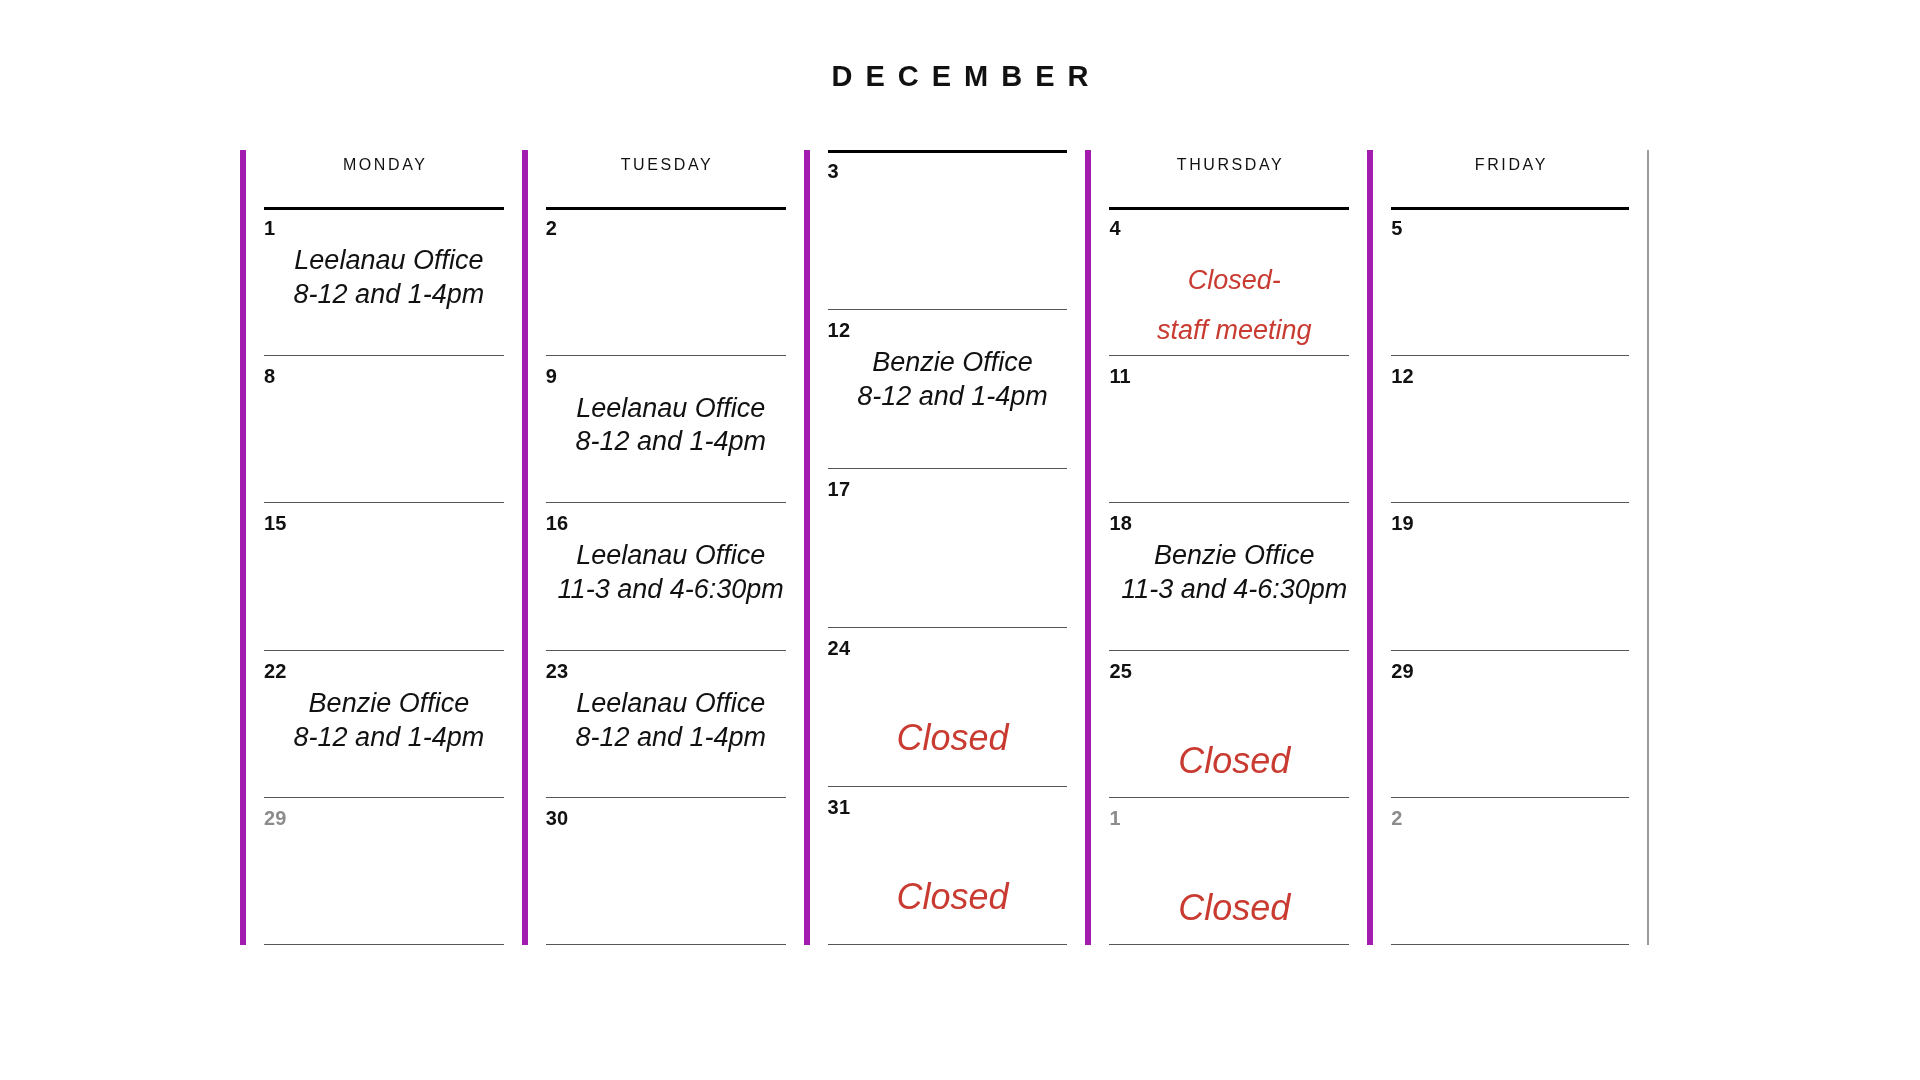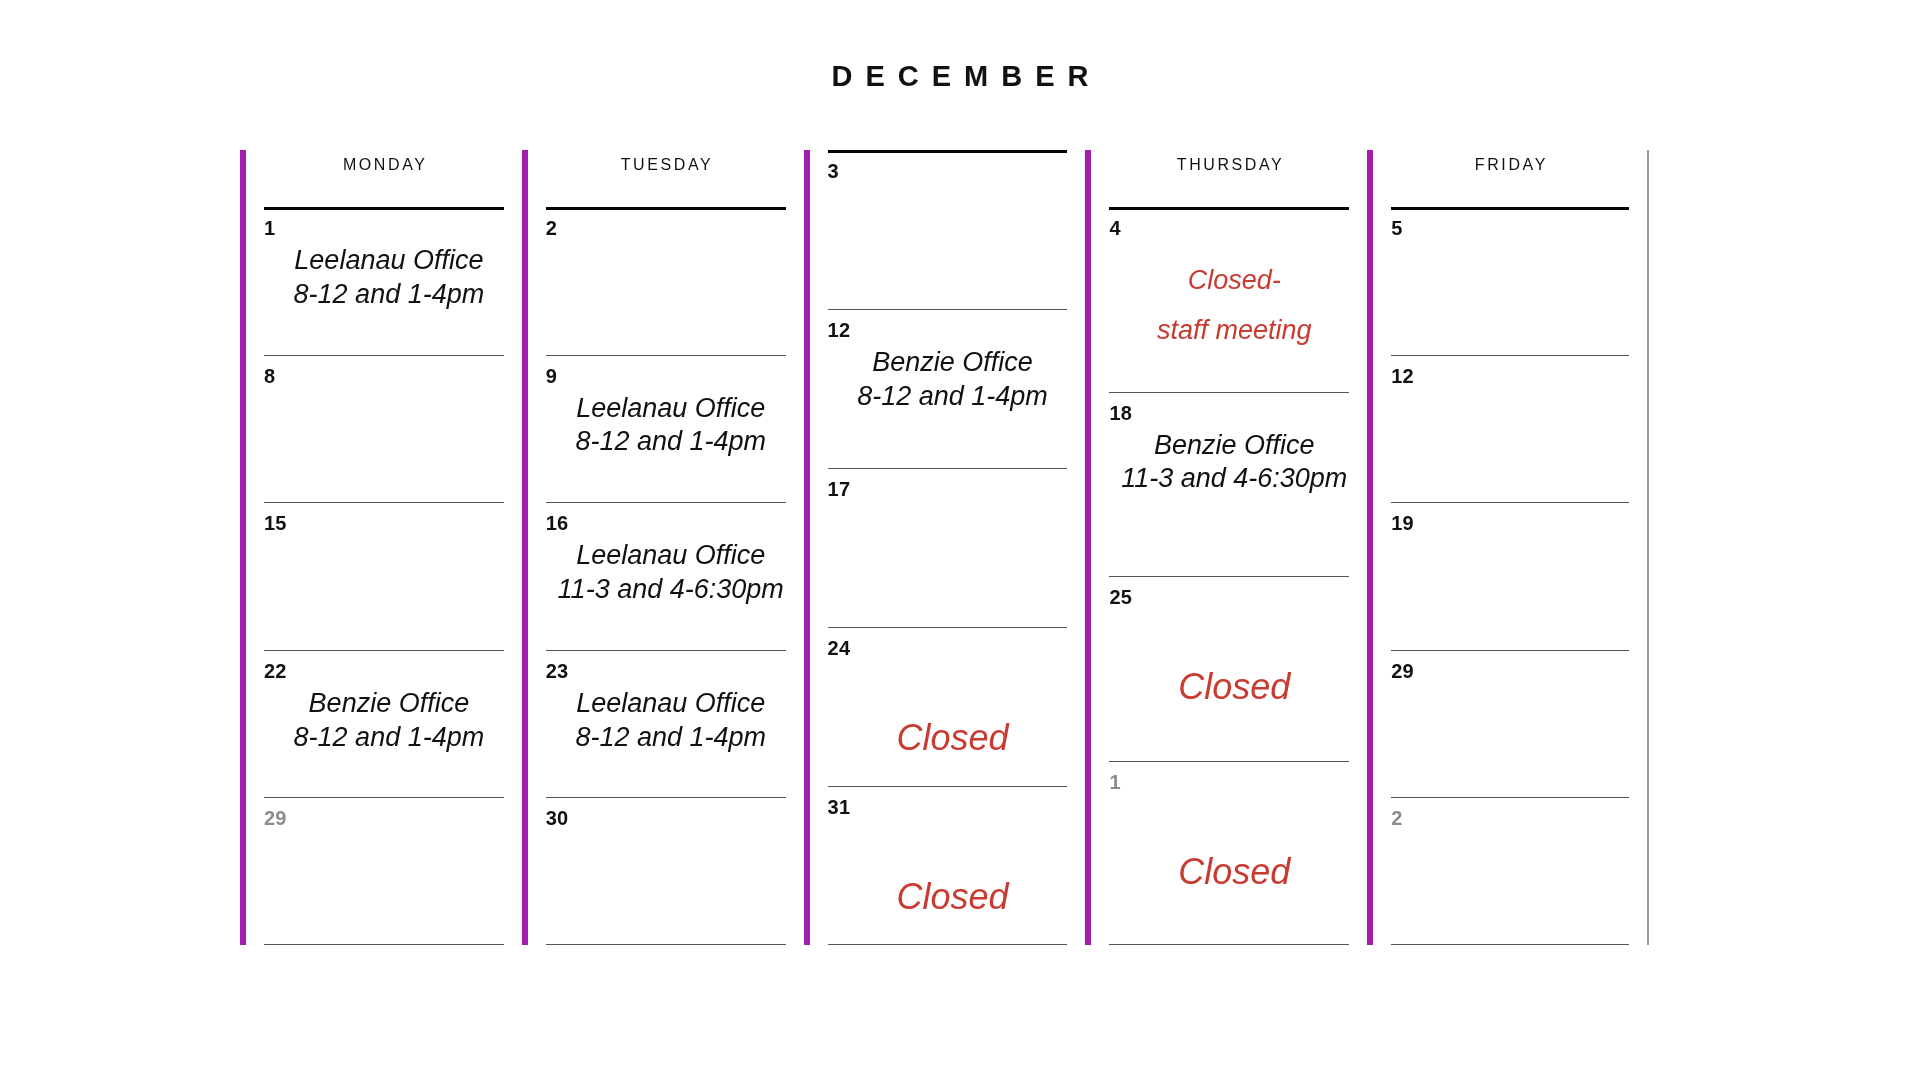--- a/index.html
+++ b/index.html
@@ -272,20 +272,24 @@
           <span class="dayhead-label">THURSDAY</span>
         </div>
         <div class="cell first">
           <div class="daynum">4</div>
           <div class="events meeting-block">
             <div class="event-line closed">Closed-</div>
             <div class="event-line closed">staff meeting</div>
           </div>
         </div>
         <div class="cell">
+          <div class="daynum">11</div>
+          <div class="events"></div>
+        </div>
+        <div class="cell">
           <div class="daynum">18</div>
           <div class="events">
             <div class="event-line">Benzie Office</div>
             <div class="event-line">11-3 and 4-6:30pm</div>
           </div>
         </div>
         <div class="cell">
           <div class="daynum">25</div>
           <div class="events closed-block">
             <div class="event-line closed">Closed</div>

